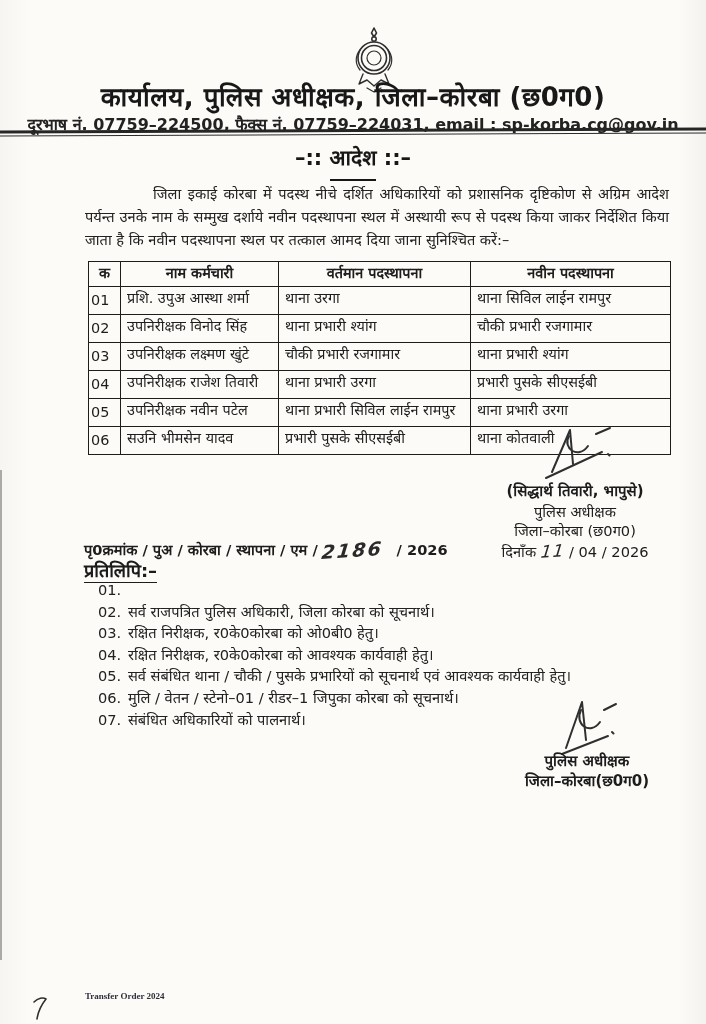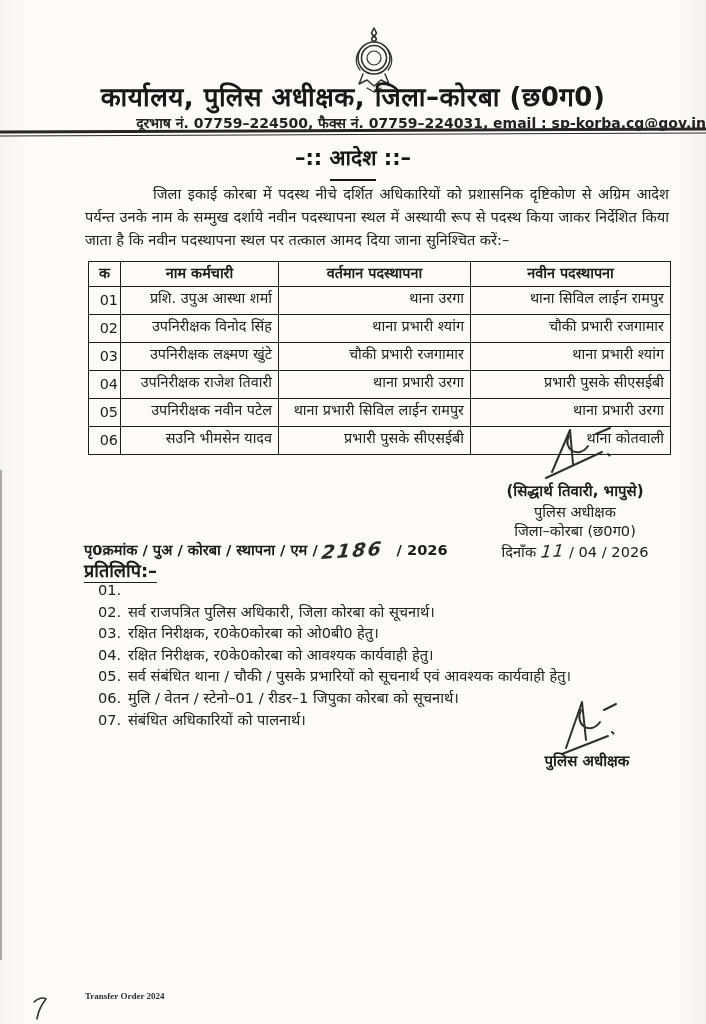--- a/index.html
+++ b/index.html
@@ -4,29 +4,29 @@
 <style>
   html,body{margin:0;padding:0;background:#e8e7e3;}
   .page{
     position:relative;width:706px;height:1024px;margin:0 auto;
     background:linear-gradient(90deg,#f6f5f1 0%, #fcfbf8 4%, #fcfbf8 96%, #f3f2ee 100%);
     font-family:"DejaVu Sans", sans-serif;color:#1f1f1f;overflow:hidden;
   }
   .scan-edge{position:absolute;left:0;top:470px;width:2px;height:490px;background:#6b6b6b;opacity:.55;}
   .emblem{position:absolute;left:341px;top:26px;width:66px;height:72px;}
   .office-title{position:absolute;left:0;right:0;top:78px;text-align:center;font-size:26px;font-weight:bold;letter-spacing:.5px;color:#181818;}
-  .contact-line{position:absolute;left:0;right:0;top:113px;text-align:right;font-size:14px;font-weight:bold;color:#222;}
+  .contact-line{position:absolute;left:0;right:0;top:113px;text-align:center;font-size:16px;font-weight:bold;color:#222;}
   .double-rule{position:absolute;left:-6px;right:-6px;top:129px;transform:rotate(-0.25deg);}
   .double-rule .r1{border-top:3.5px solid #262626;}
   .double-rule .r2{border-top:1.5px solid #2c2c2c;margin-top:2px;}
   .order-title{position:absolute;left:0;right:0;top:143px;text-align:center;font-size:21px;font-weight:bold;color:#171717;}
   .order-title .uline{border-bottom:2px solid #171717;padding-bottom:9px;}
   .order-body{position:absolute;left:85px;right:37px;top:182px;font-size:14.6px;line-height:23px;text-align:justify;text-indent:68px;color:#212121;}
   table.postings{position:absolute;left:88px;top:261px;width:582px;border-collapse:collapse;font-size:14.4px;color:#1d1d1d;table-layout:fixed;}
-  table.postings th, table.postings td{border:1.6px solid #1d1d1d;padding:1px 6px;vertical-align:top;line-height:20px;text-align:right;}
+  table.postings th, table.postings td{border:1.6px solid #1d1d1d;padding:1px 6px;vertical-align:top;line-height:20px;}
   table.postings th{font-weight:bold;text-align:center;height:22px;}
   table.postings td{height:21px;}
   table.postings td.sno{padding:3px 2px;margin-left:41px;}
   col.c-sno{width:32px;} col.c-name{width:158px;} col.c-cur{width:192px;} col.c-new{width:200px;}
   .sig-scribble{position:absolute;}
   .sig-top-block{position:absolute;left:468px;top:482px;width:214px;text-align:center;line-height:19.5px;font-size:14.6px;color:#1c1c1c;}
   .sig-top-block .name{font-weight:bold;font-size:15px;}
   .date-line{margin-top:1px;white-space:nowrap;}
   .hand{display:inline-block;font-style:italic;transform:skewX(-10deg) rotate(-4deg);color:#2a2a2a;}
   .hand-day{font-size:17px;letter-spacing:1px;}
@@ -190,20 +190,21 @@
         <path d="M25 14 C18 28 34 40 44 26"></path>
         <path d="M6 58 L52 40"></path>
         <path d="M48 14 L60 8"></path>
         <path d="M56 36 L57.5 37.5"></path>
       </g>
     </svg>
   </div>
 
   <div class="sig-bottom-block">
     <div>पुलिस अधीक्षक</div>
+    <div class="district">जिला–कोरबा(छ0ग0)</div>
   </div>
 
   <div class="footer-note">Transfer Order 2024</div>
 
   <div class="sig-scribble" style="left:30px;top:994px;">
     <svg width="22" height="28" viewBox="0 0 22 28">
       <path class="ink" stroke-width="1.6" d="M4 8 C8 4 13 3 16 5 C12 10 8 18 7 25"></path>
     </svg>
   </div>
 

